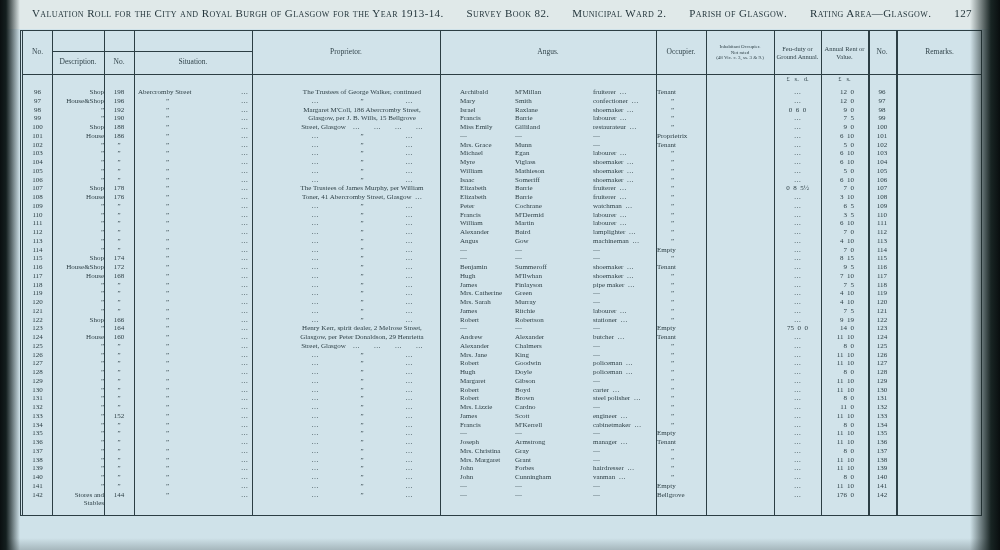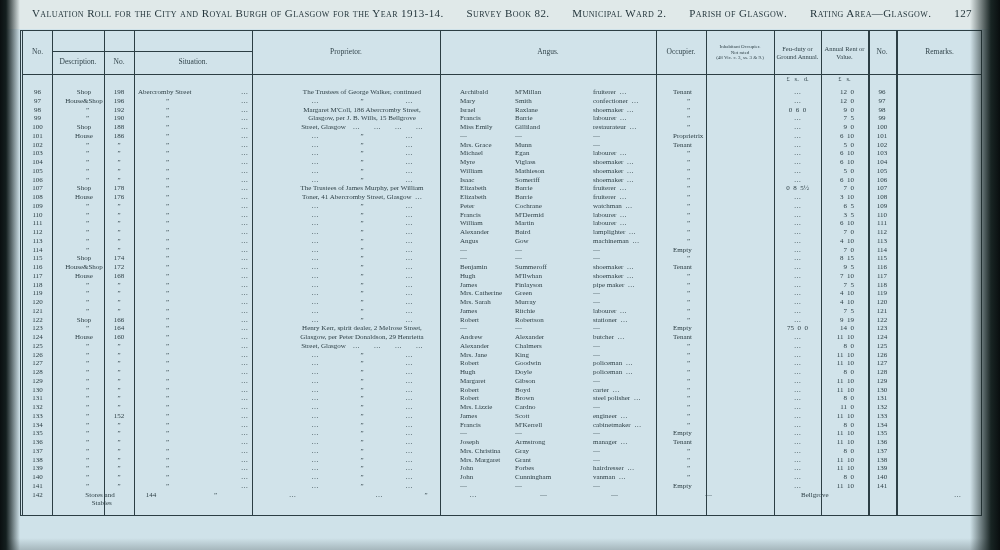--- a/index.html
+++ b/index.html
@@ -35,31 +35,31 @@
   .hl{position:absolute;height:1px;background:#2c3e44;}
 
   .hc{position:absolute;display:flex;align-items:center;justify-content:center;
       text-align:center;font-size:7.5px;line-height:8.5px;color:#33454c;overflow:hidden;}
   .hc.small{font-size:5px;line-height:5.8px;flex-direction:column;}
   .hc.med{font-size:6.5px;line-height:7.4px;}
   .cur{position:absolute;text-align:center;font-size:6.5px;line-height:9px;white-space:pre;color:#33454c;}
 
   .rows{position:absolute;left:0;top:40px;width:958px;margin-top:17px;}
   .row{display:flex;height:8.75px;line-height:8.9px;font-size:7px;white-space:pre;overflow:visible;}
-  .row.tall{height:17.5px;gap:16px;}
+  .row.tall{height:17.5px;}
   .c{overflow:hidden;box-sizing:border-box;flex:none;}
   .c1{width:29px;text-align:center;}
-  .c2{width:52px;text-align:center;padding-left:12px;white-space:pre;}
+  .c2{width:52px;text-align:right;padding-left:12px;white-space:pre;}
   .c3{width:30px;text-align:center;}
   .c4{width:118px;display:flex;justify-content:space-between;padding:0 4px;}
   .c5{width:188px;text-align:center;padding-left:32px;}
   .c6{width:75px;padding-left:20px;}
   .c7{width:78px;}
   .c8{width:63px;}
-  .c9{width:50px;padding-left:17px;}
+  .c9{width:50px;padding-left:1px;}
   .c10{width:68px;}
   .c11{width:47px;text-align:center;}
   .c12{width:47px;text-align:right;padding-right:14px;}
   .c13{width:28px;text-align:center;}
   .c14{width:87px;}
 </style>
 </head>
 <body>
 
 <div class="top-strip"></div>

